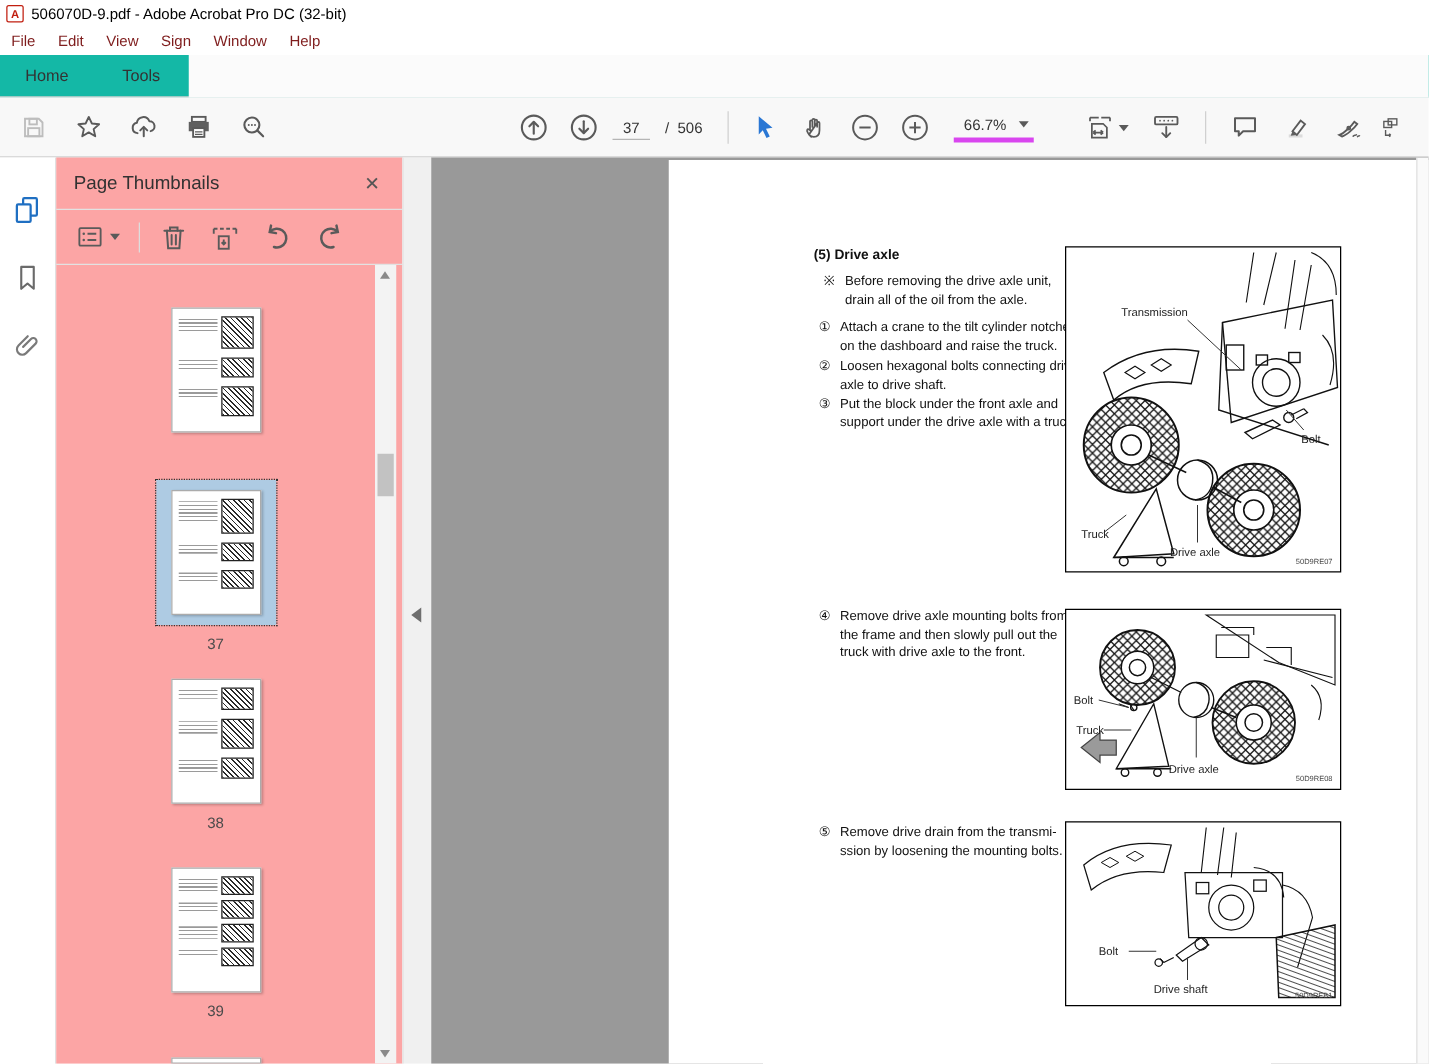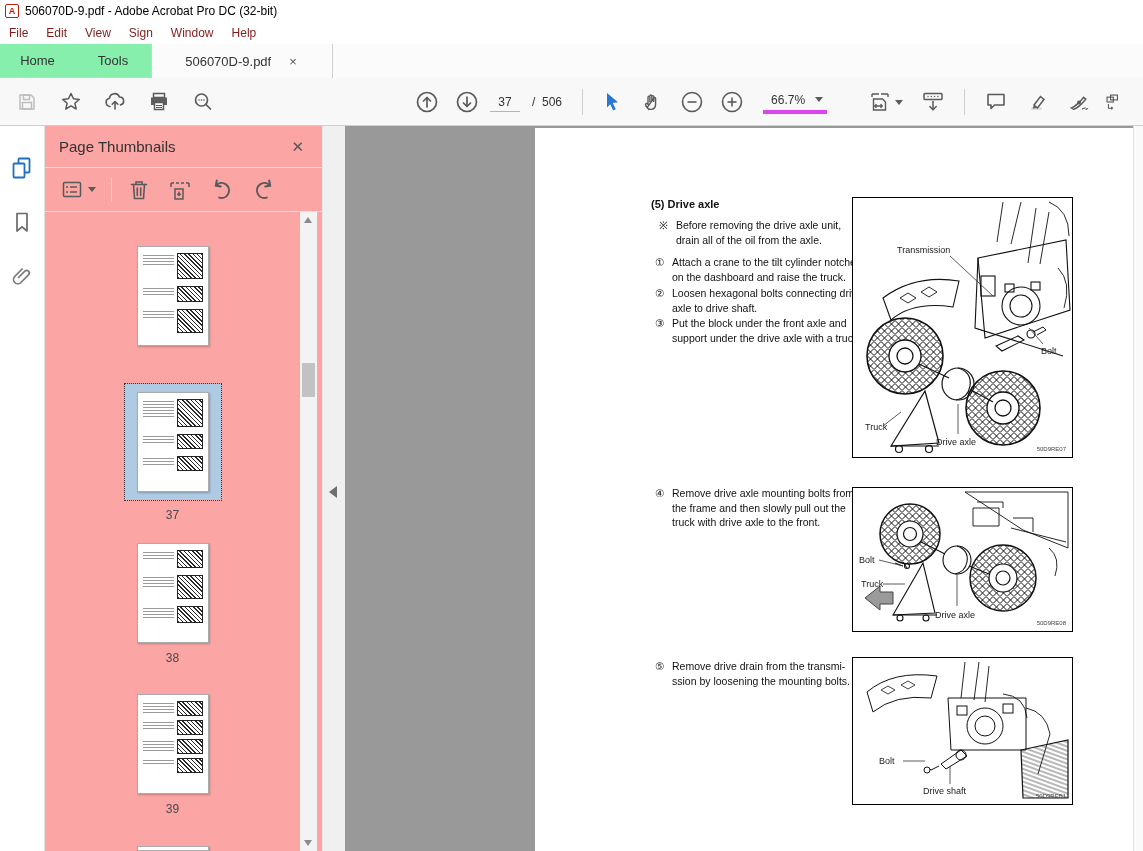--- a/index.html
+++ b/index.html
@@ -13,21 +13,21 @@
   .acroicon { width:14px; height:14px; border:1.5px solid #c11e0f; border-radius:2px;
     color:#c11e0f; font-size:9px; font-weight:bold; display:flex; align-items:center;
     justify-content:center; line-height:1; }
 
   
   .menubar { height:22px; display:flex; align-items:center; background:#fff;
     font-size:12px; color:#7f1d1d; padding-left:2px; }
   .menubar span { padding:2px 11px 2px 7px; cursor:default; }
 
   
-  .tabbar { height:34px; background:#86efac; display:flex; align-items:stretch;
+  .tabbar { height:34px; background:#14b8a6; display:flex; align-items:stretch;
     font-size:13px; color:#333; border-bottom:1px solid #cfcfcf; }
   .tab { display:flex; align-items:center; justify-content:center; cursor:default; }
   .tab.home { width:75px; }
   .tab.tools { width:76px; }
   .tab.doc { width:182px; background:#fbfbfb; border-left:1px solid #cfcfcf;
     border-right:1px solid #cfcfcf; margin-bottom:-1px; gap:16px; }
   .tab.doc .x { color:#555; font-size:13px; padding:0 2px; }
   .tabrest { flex:1; background:#fbfbfb; margin-bottom:-1px; }
 
   
@@ -122,24 +122,20 @@
     <span>Edit</span>
     <span>View</span>
     <span>Sign</span>
     <span>Window</span>
     <span>Help</span>
   </div>
 
   <div class="tabbar">
     <div class="tab home">Home</div>
     <div class="tab tools">Tools</div>
-    <div class="tab doc">
-      <span>506070D-9.pdf</span>
-      <span class="x">×</span>
-    </div>
     <div class="tabrest"></div>
   </div>
 
   <div class="toolbar">
     <div class="tgroup" style="left:10px; gap:10px;">
       <div class="tbtn">
         <svg width="22" height="22" viewBox="0 0 22 22" fill="none" stroke="#bdbdbd" stroke-width="1.5">
             <path d="M4 4h11l3 3v11H4z"></path>
             <rect x="7.5" y="4" width="6" height="4.5"></rect>
             <rect x="6.5" y="11.5" width="9" height="6.5"></rect>

